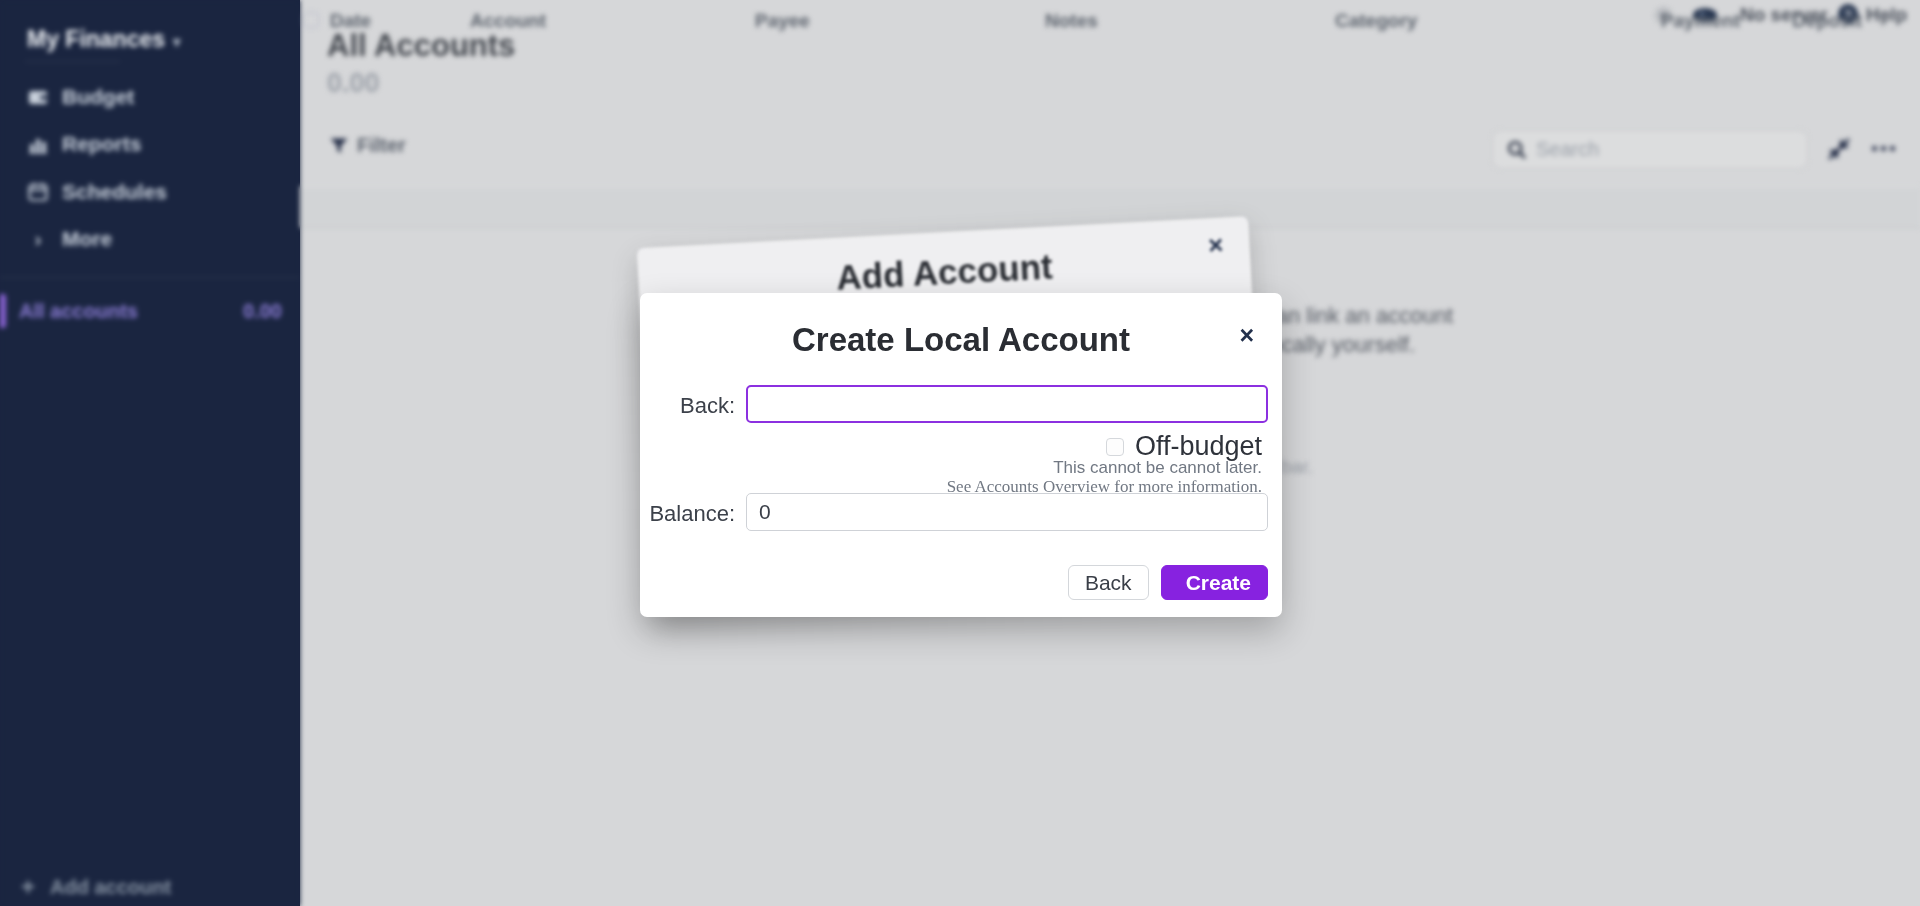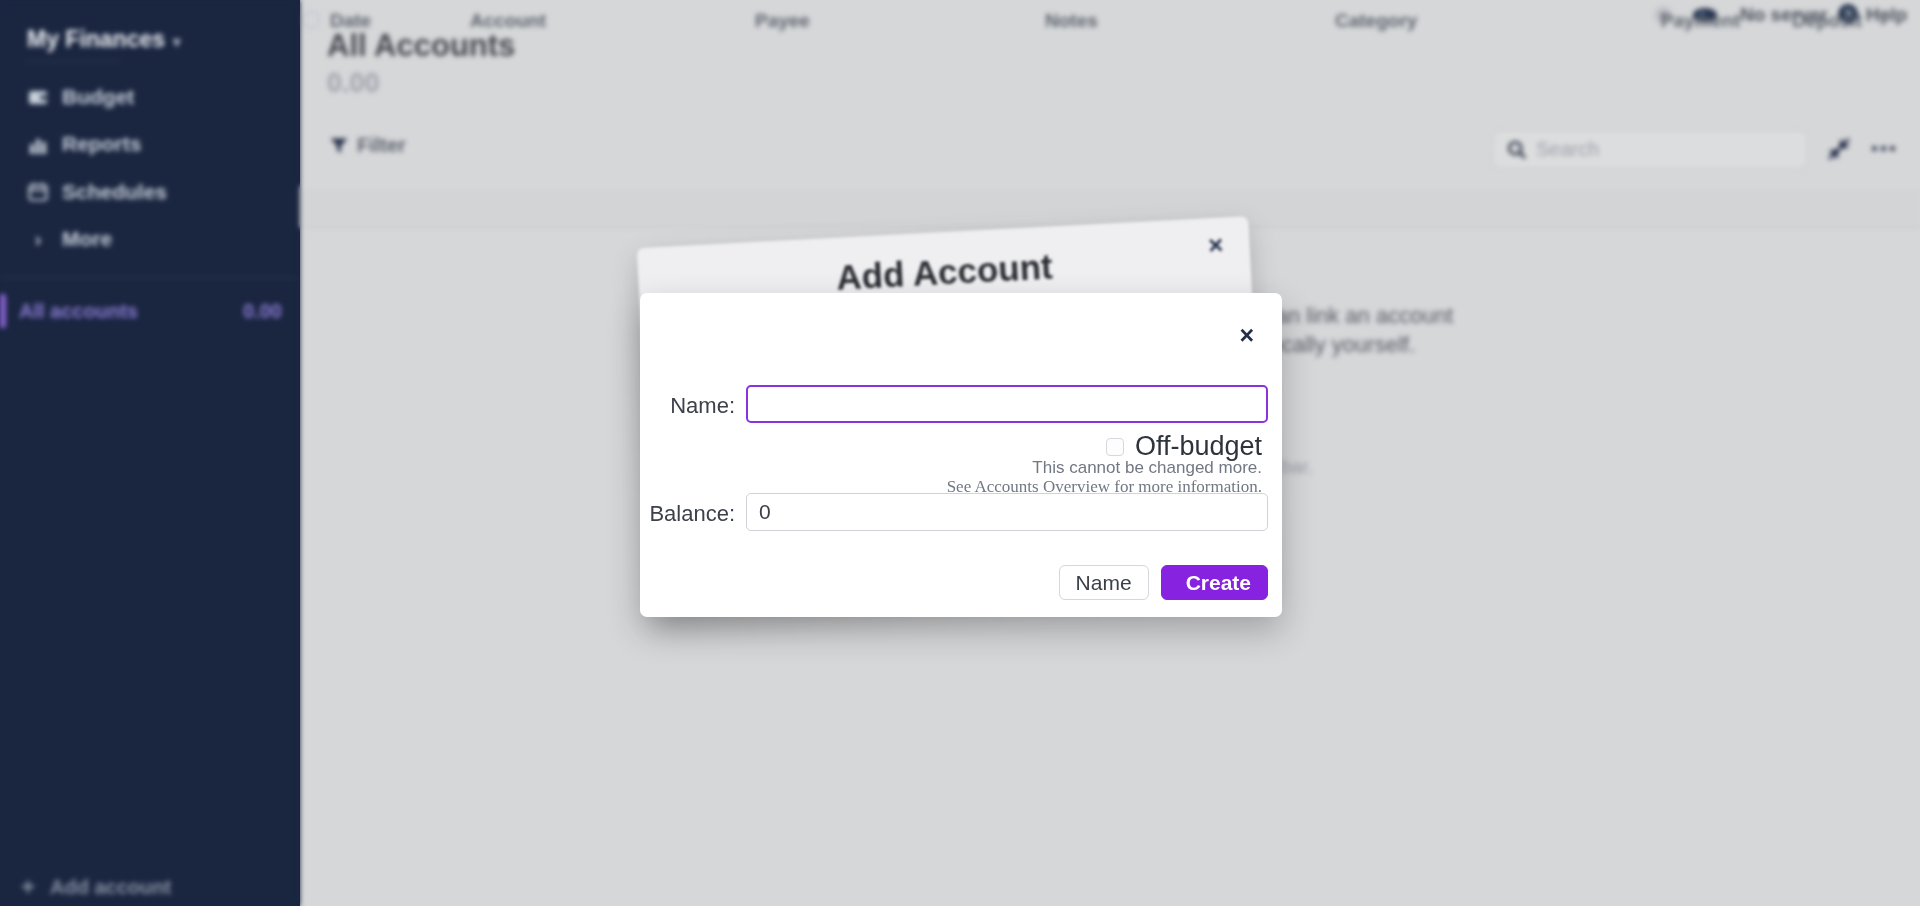--- a/index.html
+++ b/index.html
@@ -233,34 +233,35 @@
     <span class="frag" style="right:505px; top:332px;">locally yourself.</span>
     <span class="frag small" style="right:607px; top:456px;">bar.</span>
   </div>
 
   <div class="back-modal">
     <div class="bm-title">Add Account</div>
     <div class="bm-close">×</div>
   </div>
 
   <div class="modal">
+    <div class="m-title">Create Local Account</div>
     <div class="m-close">×</div>
 
-    <label class="m-label" style="left:0; top:100px;">Name:</label>
+    <label class="m-label" style="left:0; top:100px;">Back:</label>
     <input id="name-input" class="m-input" type="text" value="" style="">
 
     <div class="m-offbudget">
       <span class="cb"></span>
       <span class="ob-lbl">Off-budget</span>
     </div>
 
-    <div class="m-note" style="top:165px;">This cannot be changed more.</div>
+    <div class="m-note" style="top:165px;">This cannot be cannot later.</div>
     <div class="m-note" style="top:184px;font-family:Liberation Serif, serif;"><span>See </span><a>Accounts Overview</a><span> for more information.</span></div>
 
     <label class="m-label" style="left:0; top:208px;">Balance:</label>
     <input id="balance-input" class="m-input" type="text" value="0" style="">
 
     <div class="m-buttons">
-      <button class="btn btn-back">Name</button>
+      <button class="btn btn-back">Back</button>
       <button class="btn btn-create">Create</button>
     </div>
   </div>
 </div>
 
 </body></html>

